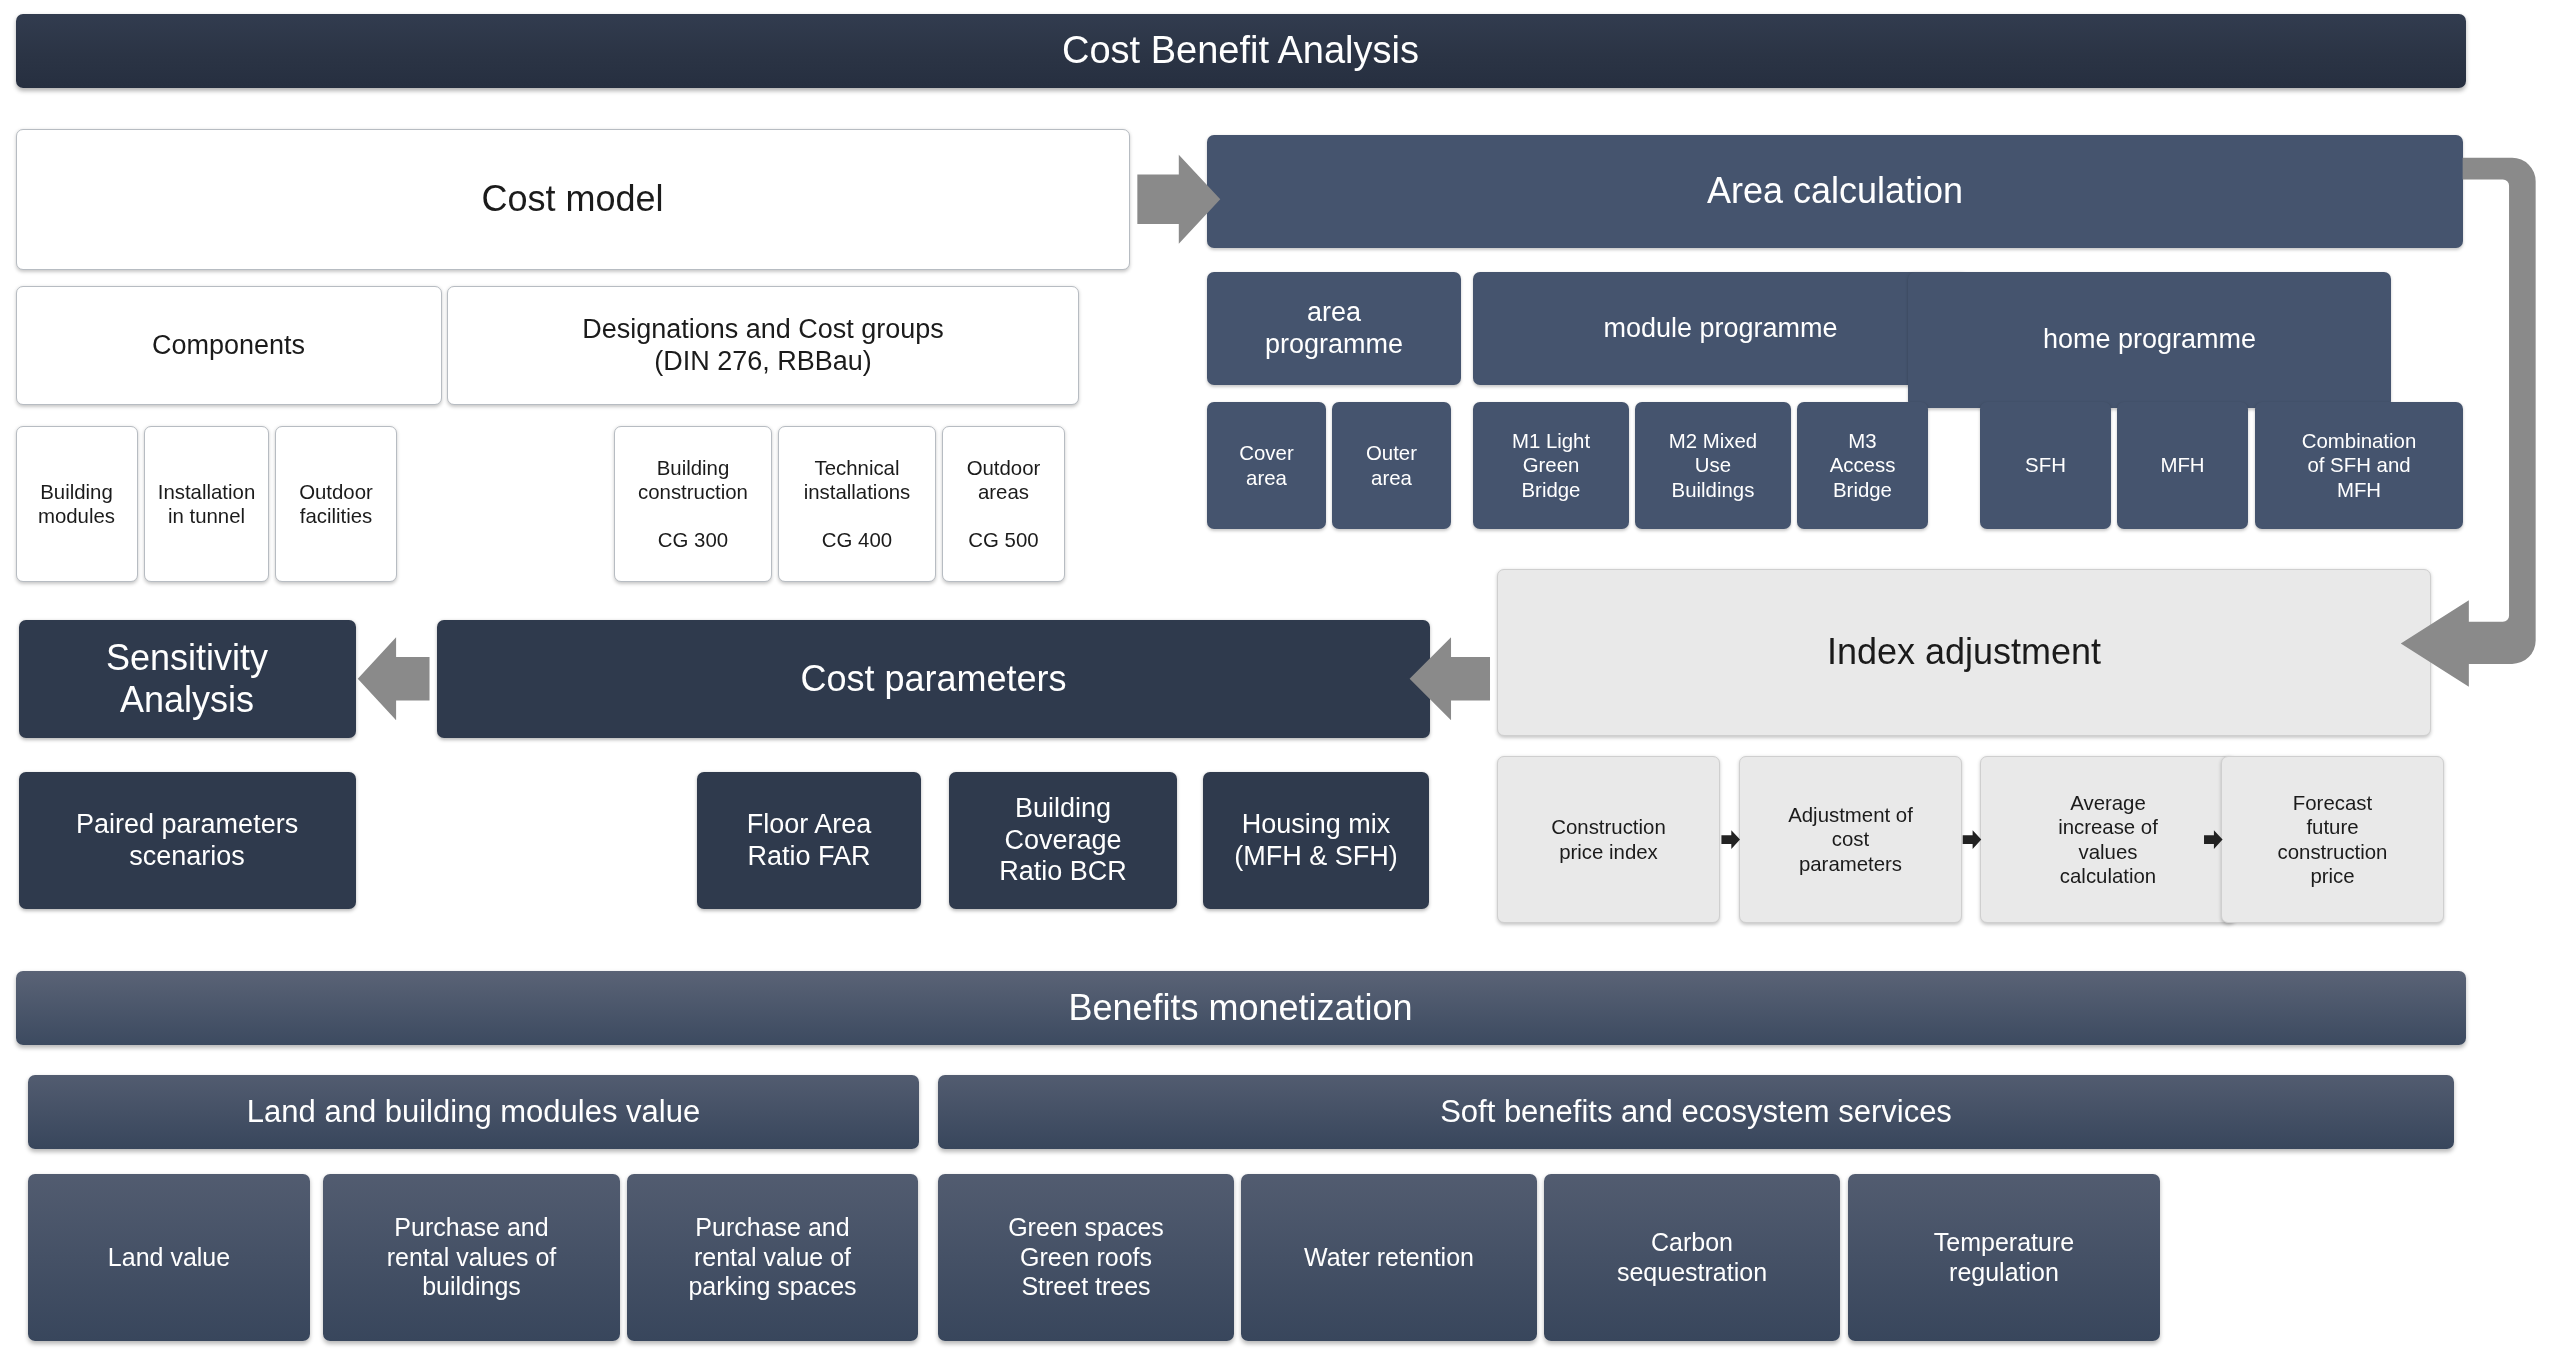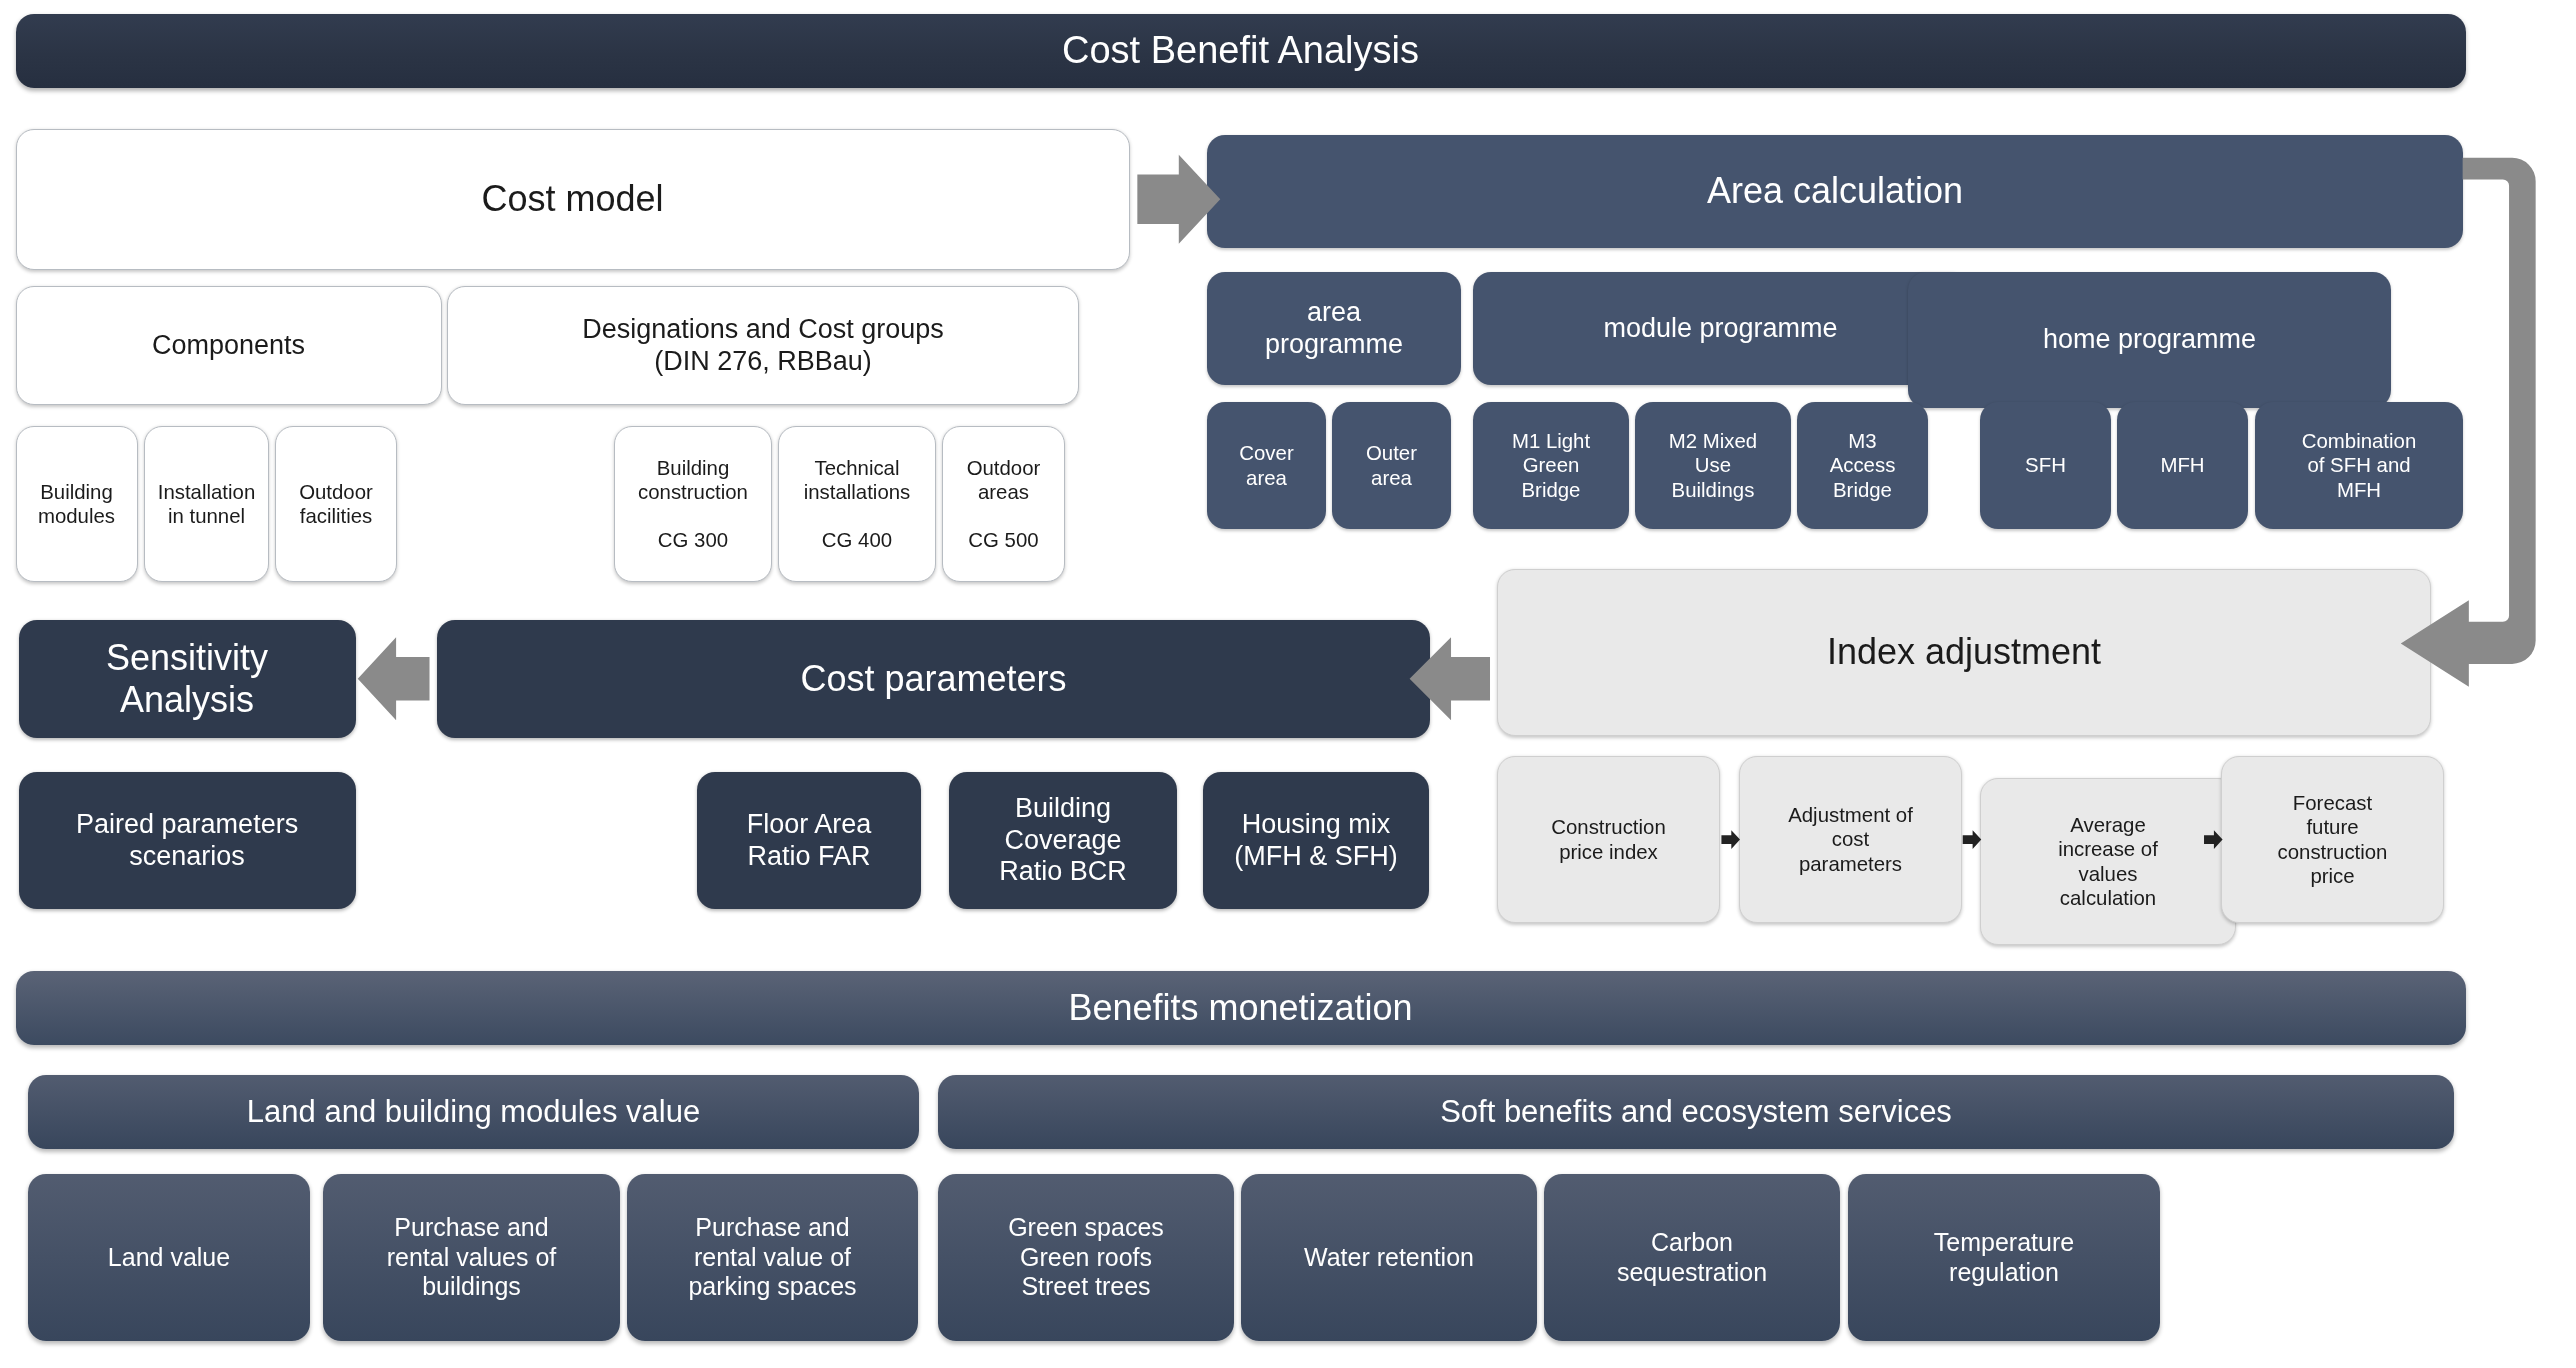--- a/index.html
+++ b/index.html
@@ -11,21 +11,21 @@
     overflow: hidden;
   }
   #canvas { position: relative; width: 2576px; height: 1368px; }
 
   .box {
     position: absolute;
     display: flex;
     align-items: center;
     justify-content: center;
     text-align: center;
-    border-radius: 18px;
+    border-radius: 7px;
     line-height: 1.18;
     white-space: pre-line;
   }
 
   
   .hdr-dark {
     background: linear-gradient(180deg, #323c4f 0%, #2b3445 55%, #262f40 100%);
     color: #ffffff;
     box-shadow: 0 2.5px 4.3px rgba(0,0,0,0.30);
   }
@@ -193,21 +193,21 @@
 
   <div class="box grey-box fs-xs" style="left:1497px; top:756px; width:223px; height:167px;">
     <span>Construction
 price index</span>
   </div>
   <div class="box grey-box fs-xs" style="left:1739px; top:756px; width:223px; height:167px;">
     <span>Adjustment of
 cost
 parameters</span>
   </div>
-  <div class="box grey-box fs-xs" style="left:1980px; top:778px; width:256px; height:167px;justify-content:center;">
+  <div class="box grey-box fs-xs" style="left:1980px; top:756px; width:256px; height:167px;justify-content:center;">
     <span>Average
 increase of
 values
 calculation</span>
   </div>
   <div class="box grey-box fs-xs" style="left:2221px; top:756px; width:223px; height:167px;">
     <span>Forecast
 future
 construction
 price</span>

